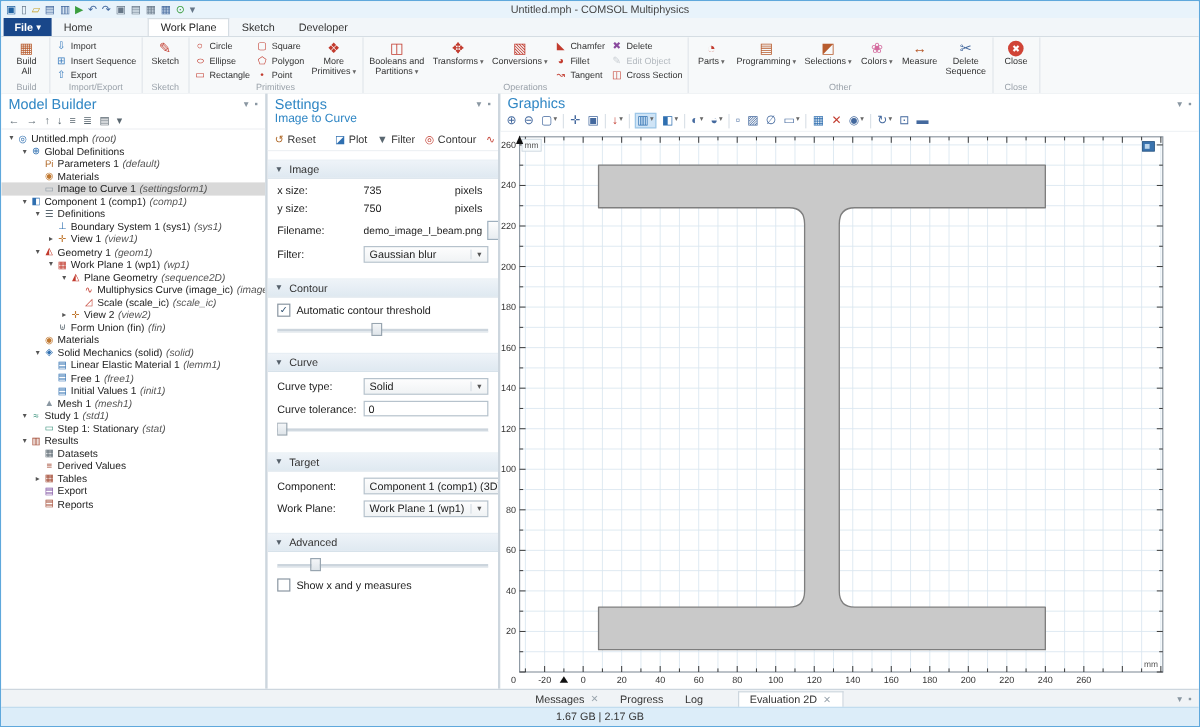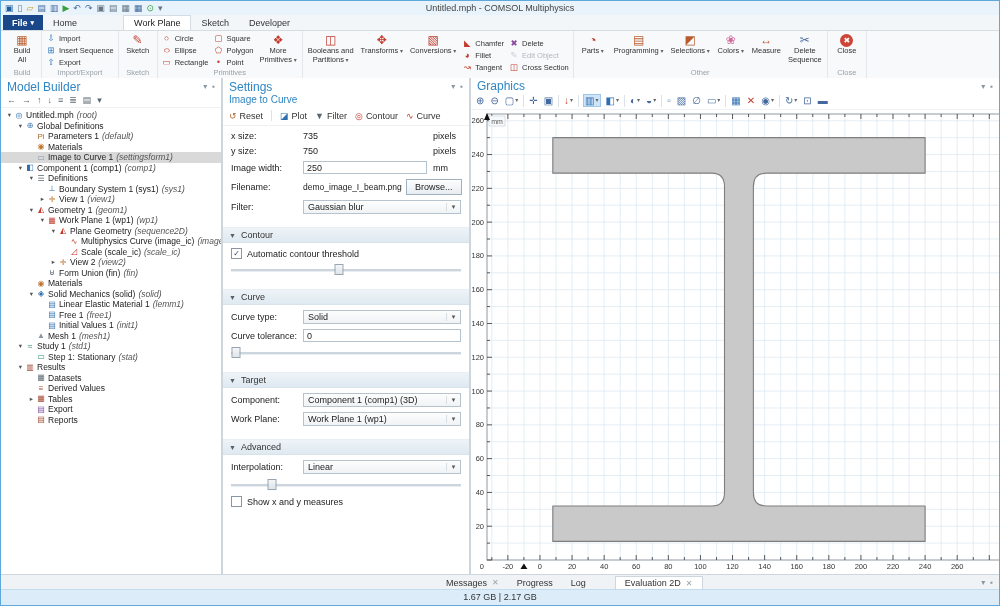--- a/index.html
+++ b/index.html
@@ -36,21 +36,21 @@
   .header-icons{color:#8a97a2;font-size:8px;display:flex;gap:5px;}
   .panel-mb{width:222px;border-right:2px solid #cdd6de;box-sizing:border-box;display:flex;flex-direction:column;}
   .mb-toolbar{display:flex;gap:6px;padding:1px 6px 2px 6px;color:#5a6770;font-size:9px;border-bottom:1px solid #eef1f4;align-items:center;}
   .tree{flex:1;overflow:hidden;padding-top:2px;}
   .tree-row{display:flex;align-items:center;height:10.5px;font-size:8.5px;color:#222;white-space:nowrap;overflow:hidden;}
   .tree-row.selected{background:#d9d9d9;}
   .tw{width:9px;font-size:6.5px;color:#555;text-align:center;flex:none;}
   .tree-row .ic{width:10px;font-size:8px;text-align:center;flex:none;margin-right:2px;font-style:normal;}
   .note{font-style:italic;color:#555;margin-left:3px;}
   
-  .panel-settings{width:248px;border-right:2px solid #cdd6de;box-sizing:border-box;display:flex;flex-direction:column;overflow:hidden;}
+  .panel-settings{width:194px;border-right:2px solid #cdd6de;box-sizing:border-box;display:flex;flex-direction:column;overflow:hidden;}
   .settings-sub{color:#2f86c4;font-size:10px;padding:0 6px 3px 6px;}
   .settings-toolbar{display:flex;gap:8px;font-size:9px;color:#333;padding:2px 6px 4px 6px;border-bottom:1px solid #eef1f4;align-items:center;}
   .st-item{display:flex;align-items:center;gap:3px;}
   .st-sep{width:1px;height:11px;background:#dbe2e8;}
   .sec-header{background:linear-gradient(#eef3f8,#dfe9f1);font-size:9px;color:#333;padding:2px 6px;margin-top:7px;display:flex;gap:5px;align-items:center;border-top:1px solid #e7eef4;border-bottom:1px solid #d7e2ea;}
   .sec-header .disc{font-size:7px;color:#55606a;}
   .sec-body{padding:5px 8px 1px 8px;}
   .srow{display:flex;align-items:center;margin-bottom:5px;font-size:9px;color:#222;}
   .srow .lbl{width:72px;flex:none;}
   .srow .val{flex:1;}
@@ -235,20 +235,21 @@
             <div class="rbtn-small disabled">
               <span class="ic" style="color: rgb(179, 185, 191);">✎</span>
               <span>Edit Object</span>
             </div>
             <div class="rbtn-small">
               <span class="ic" style="color: rgb(194, 59, 46);">◫</span>
               <span>Cross Section</span>
             </div>
           </div>
         </div>
+        <div class="rgroup-label">Operations</div>
       </div>
       <div class="rgroup">
         <div class="rgroup-items">
           <div class="rbtn-big">
             <span class="ic" style="color: rgb(194, 59, 46);">◔</span>
             <div>Parts<span class="dd"> ▾</span></div>
           </div>
           <div class="rbtn-big">
             <span class="ic" style="color: rgb(184, 92, 46);">▤</span>
             <div>Programming<span class="dd"> ▾</span></div>
@@ -504,35 +505,34 @@
           <span class="st-item">
             <span style="color: rgb(194, 59, 46); font-size: 9px;">◎</span>
             <span>Contour</span>
           </span>
           <span class="st-item">
             <span style="color: rgb(194, 59, 46); font-size: 9px;">∿</span>
             <span>Curve</span>
           </span>
         </div>
       <div id="settings-sections" style="overflow:hidden;flex:1;">
+          <div class="sec-header">
+            <span class="disc">▼</span>
+            <span>Image</span>
+          </div>
           <div class="sec-body">
             <div class="srow">
               <span class="lbl">x size:</span>
               <span class="val">735</span>
               <span class="unit">pixels</span>
             </div>
             <div class="srow">
               <span class="lbl">y size:</span>
               <span class="val">750</span>
               <span class="unit">pixels</span>
-            </div>
-            <div class="srow">
-              <span class="lbl">Image width:</span>
-              <div class="sinput">250</div>
-              <span class="unit">mm</span>
             </div>
             <div class="srow">
               <span class="lbl">Filename:</span>
               <span class="val" style="font-size: 8.5px;">demo_image_I_beam.png</span>
               <div class="sbtn">Browse...</div>
             </div>
             <div class="srow">
               <span class="lbl">Filter:</span>
               <div class="sselect">
                 <span class="sel-text">Gaussian blur</span>
@@ -597,27 +597,20 @@
                 <span class="sel-text">Work Plane 1 (wp1)</span>
                 <span class="sel-arrow">▾</span>
               </div>
             </div>
           </div>
           <div class="sec-header">
             <span class="disc">▼</span>
             <span>Advanced</span>
           </div>
           <div class="sec-body">
-            <div class="srow">
-              <span class="lbl">Interpolation:</span>
-              <div class="sselect">
-                <span class="sel-text">Linear</span>
-                <span class="sel-arrow">▾</span>
-              </div>
-            </div>
             <div class="srow srow-slider">
               <div class="slider">
                 <div class="track"></div>
                 <div class="thumb" style="left: 18%;"></div>
               </div>
             </div>
             <div class="srow">
               <span class="cb"></span>
               <span>Show x and y measures</span>
             </div>

